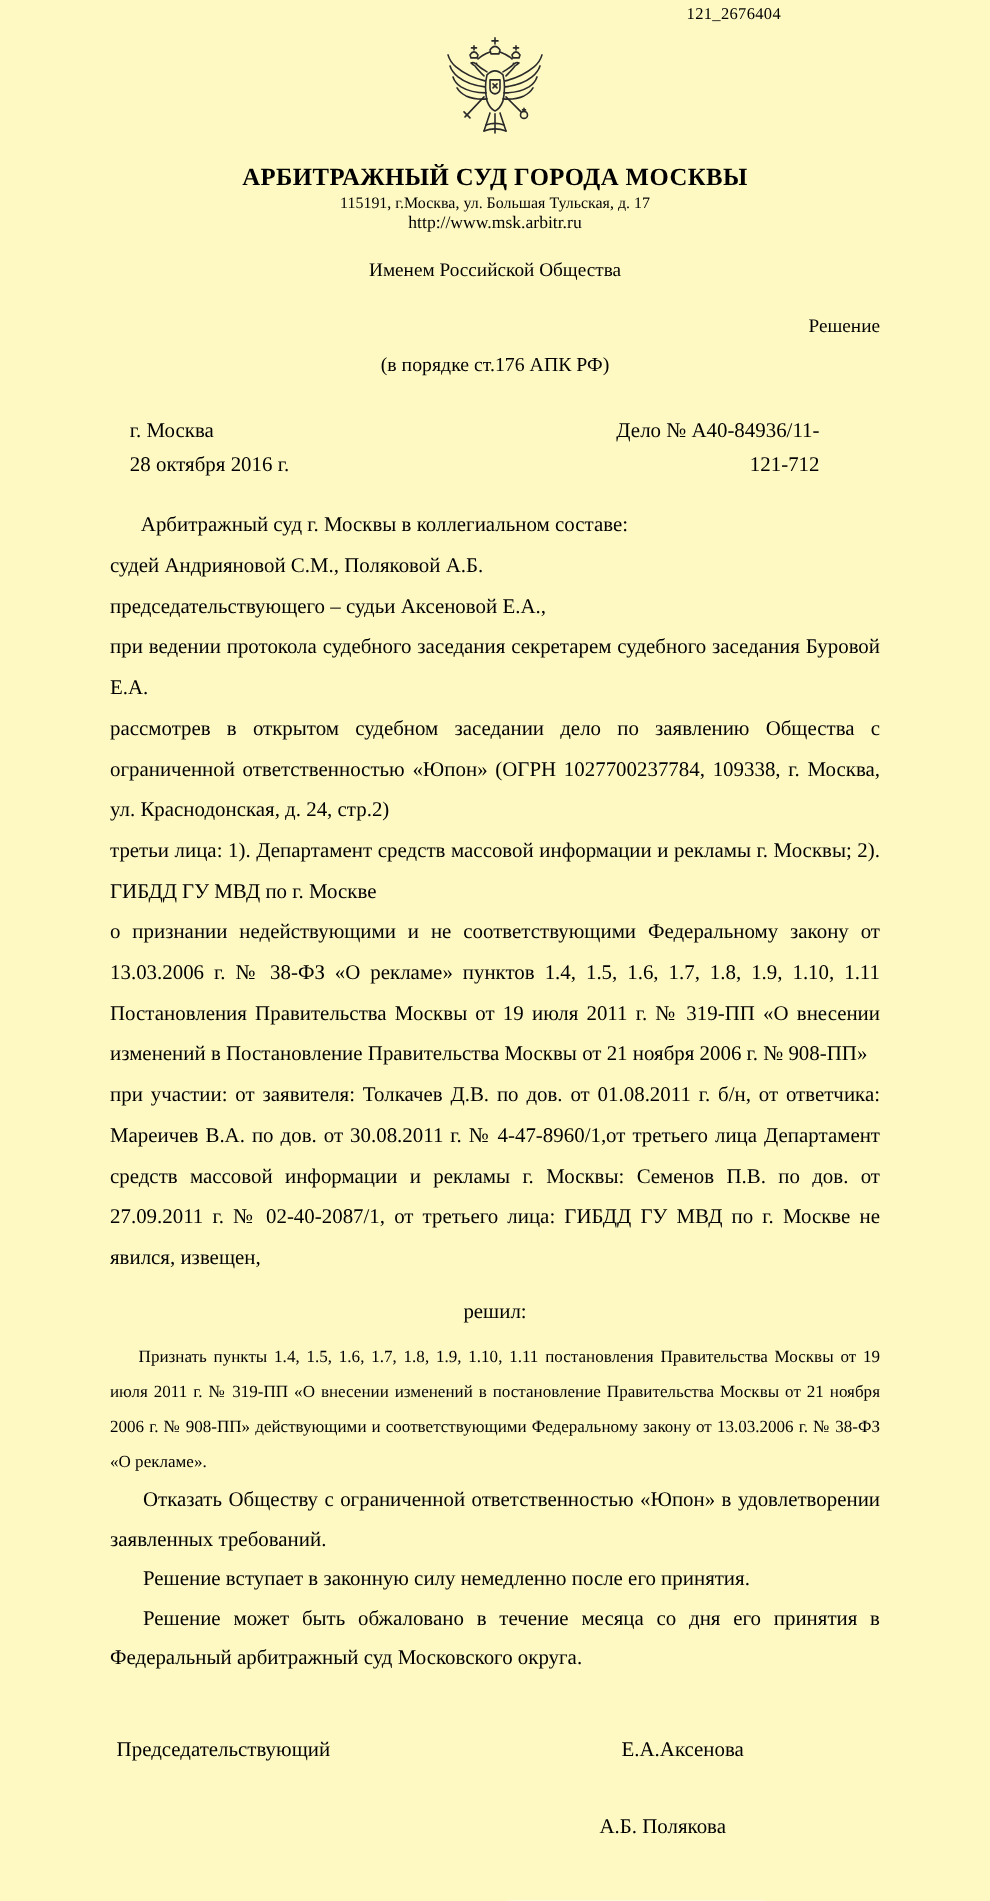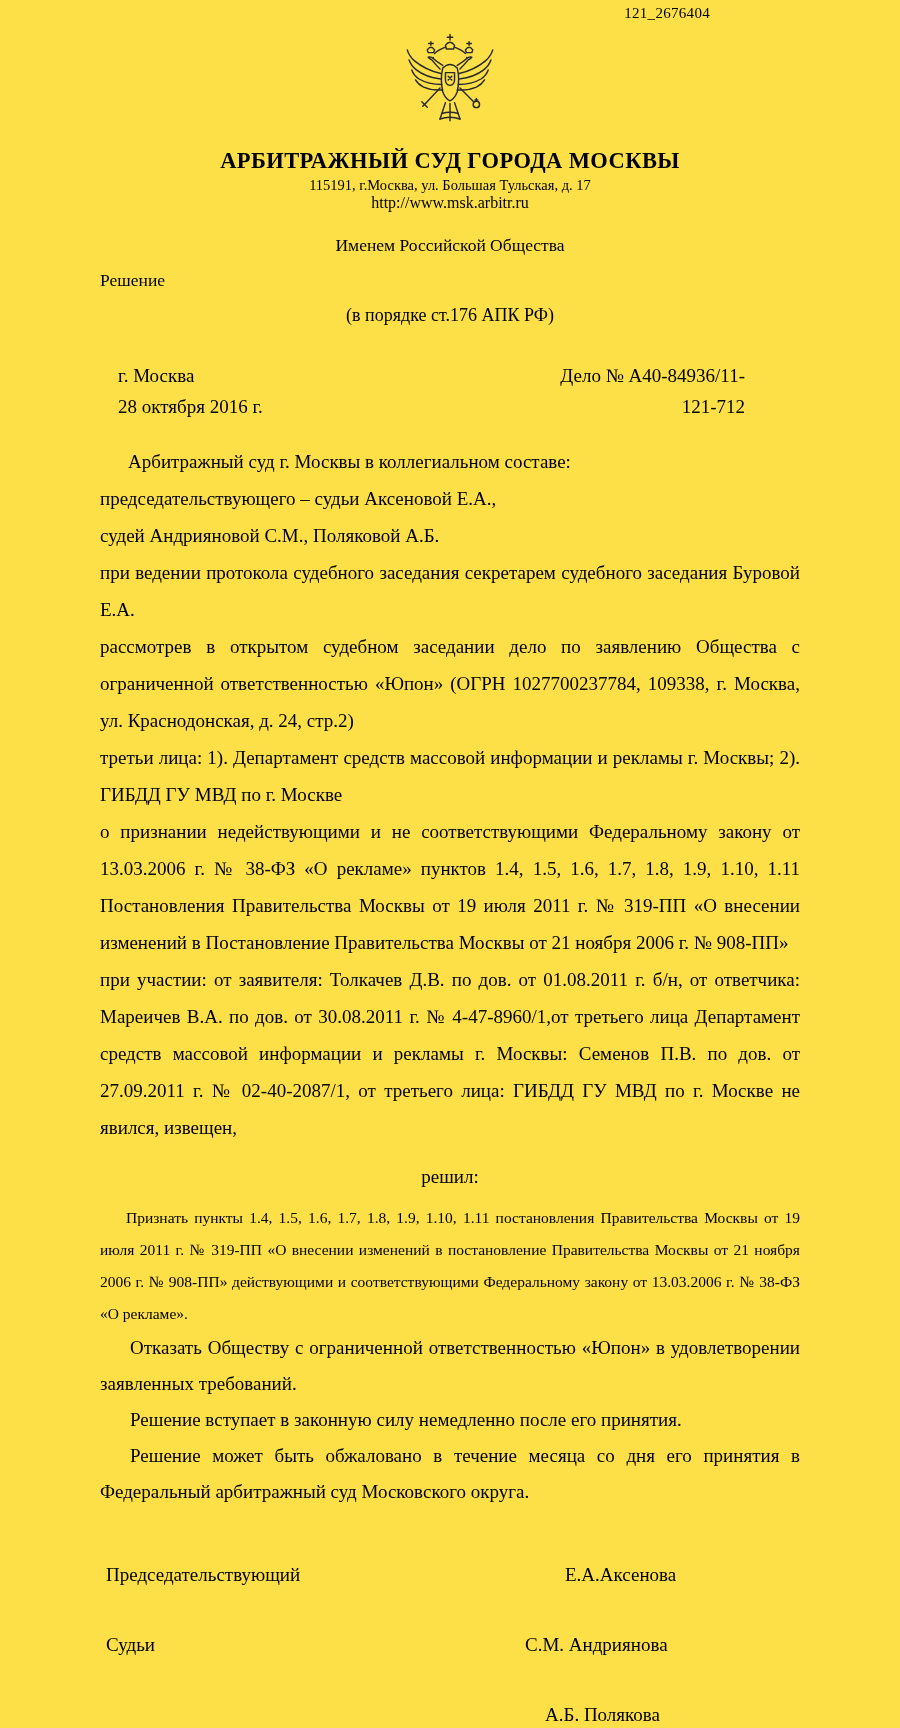--- a/index.html
+++ b/index.html
@@ -1,21 +1,21 @@
 <!DOCTYPE html>
 <html><head>
 <meta charset="utf-8">
 <style>
   html, body { margin: 0; padding: 0; background: #ffffff; }
   .page {
     width: 900px;
     height: 1728px;
     box-sizing: border-box;
     position: relative;
-    background: #fde047;
+    background: #fef9c3;
     color: #000000;
     font-family: "Liberation Serif", serif;
     padding: 0 100px;
     overflow: hidden;
   }
   .doc-number {
     position: absolute;
     top: 5px;
     right: 190px;
     font-size: 15px;
@@ -39,21 +39,21 @@
     font-size: 14.5px;
     line-height: 17px;
     margin-top: 3px;
   }
   .court-site {
     text-align: center;
     font-size: 16px;
     line-height: 17px;
   }
   .head-line1 { text-align: center; font-size: 17.5px; margin-top: 24px; }
-  .head-line2 { text-align: left; font-size: 17.5px; margin-top: 14px; }
+  .head-line2 { text-align: right; font-size: 17.5px; margin-top: 30px; }
   .head-line3 { text-align: center; font-size: 18px;   margin-top: 14px; }
   .case-block { margin-top: 38px; font-size: 19px; }
   .case-row { display: flex; justify-content: space-between; line-height: 24px; }
   .case-row + .case-row { margin-top: 7px; }
   .case-left  { padding-left: 18px; }
   .case-right { padding-right: 55px; text-align: right; }
   .body-text { margin-top: 24px; }
   .body-text p {
     margin: 0;
     font-size: 19px;
@@ -158,22 +158,22 @@
       <span class="case-right">Дело № А40-84936/11-</span>
     </div>
     <div class="case-row">
       <span class="case-left">28 октября 2016 г.</span>
       <span class="case-right">121-712</span>
     </div>
   </div>
 
   <div class="body-text">
     <p class="p-indent">Арбитражный суд г. Москвы в коллегиальном составе:</p>
+    <p>судей Андрияновой С.М., Поляковой А.Б.</p>
     <p>председательствующего – судьи Аксеновой Е.А.,</p>
-    <p>судей Андрияновой С.М., Поляковой А.Б.</p>
     <p>при ведении протокола судебного заседания секретарем судебного заседания Буровой Е.А.</p>
     <p>рассмотрев  в открытом судебном заседании дело по заявлению Общества с ограниченной ответственностью «Юпон» (ОГРН 1027700237784, 109338, г. Москва, ул. Краснодонская, д. 24, стр.2)</p>
     <p>третьи лица: 1). Департамент средств массовой информации и рекламы г. Москвы; 2). ГИБДД ГУ МВД по г. Москве</p>
     <p>о признании недействующими и не соответствующими Федеральному закону от 13.03.2006 г. № 38-ФЗ «О рекламе» пунктов 1.4, 1.5, 1.6, 1.7, 1.8, 1.9, 1.10, 1.11 Постановления Правительства Москвы от 19 июля 2011 г. № 319-ПП «О внесении изменений в Постановление Правительства Москвы от 21 ноября 2006 г. № 908-ПП»</p>
     <p>при участии: от заявителя: Толкачев Д.В. по дов. от 01.08.2011 г. б/н, от ответчика: Мареичев В.А. по дов. от 30.08.2011 г. № 4-47-8960/1,от третьего лица Департамент средств массовой информации и рекламы г. Москвы: Семенов П.В. по дов. от 27.09.2011 г. № 02-40-2087/1, от третьего лица: ГИБДД ГУ МВД по г. Москве не явился, извещен,</p>
   </div>
 
   <div class="ruling-heading">решил:</div>
 
   <p class="ruling-small">Признать пункты 1.4, 1.5, 1.6, 1.7, 1.8, 1.9, 1.10, 1.11 постановления Правительства Москвы от 19 июля 2011 г. № 319-ПП «О внесении изменений в постановление Правительства Москвы от 21 ноября 2006 г. № 908-ПП» действующими и соответствующими Федеральному закону от 13.03.2006 г. № 38-ФЗ «О рекламе».</p>
@@ -183,22 +183,18 @@
     <p>Решение вступает в законную силу немедленно после его принятия.</p>
     <p>Решение может быть обжаловано в течение месяца со дня его принятия в Федеральный арбитражный суд Московского округа.</p>
   </div>
 
   <div class="signatures">
     <div class="sig-row">
       <span class="sig-role">Председательствующий</span>
       <span class="sig-name sig-name-1">Е.А.Аксенова</span>
     </div>
     <div class="sig-row">
-      <span class="sig-role">Судьи</span>
-      <span class="sig-name sig-name-2">С.М. Андриянова</span>
-    </div>
-    <div class="sig-row">
       <span class="sig-role"></span>
       <span class="sig-name sig-name-3">А.Б. Полякова</span>
     </div>
   </div>
 
 </div>
 
 </body></html>

